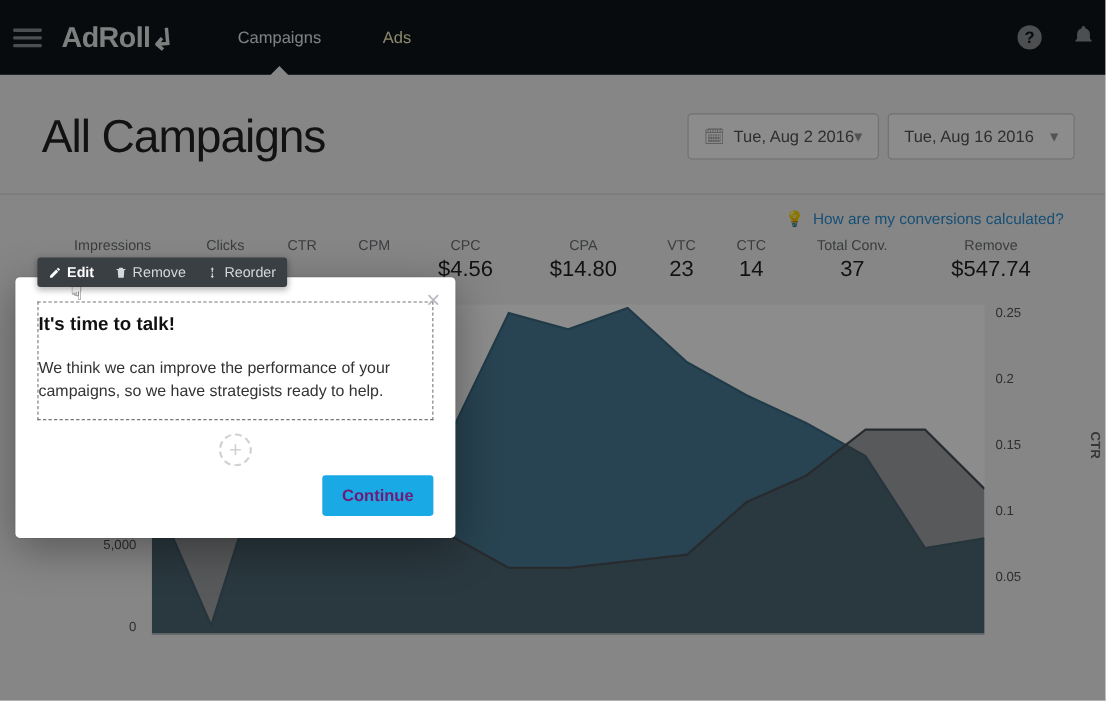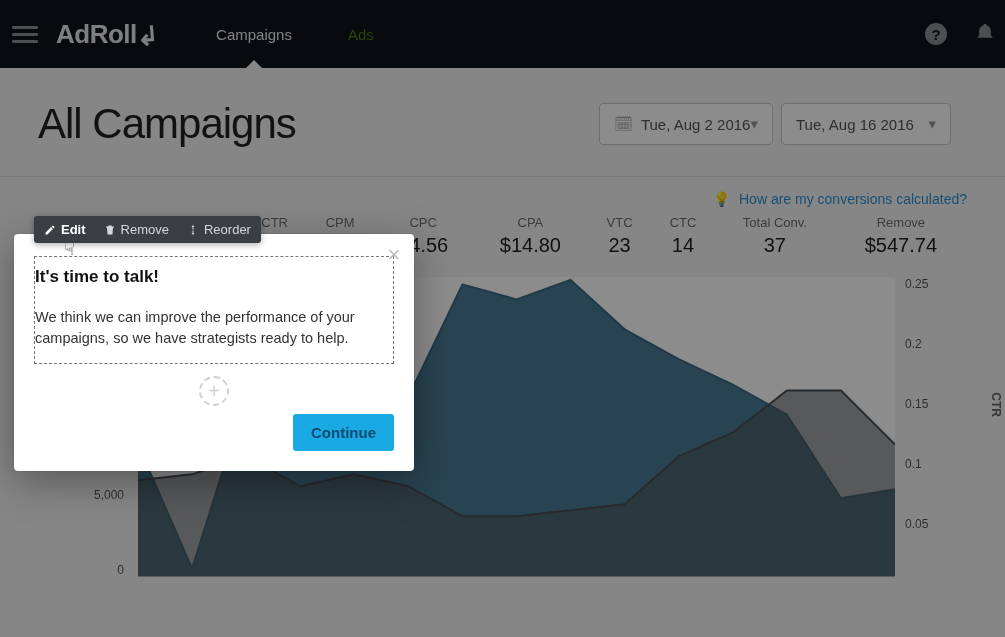--- a/index.html
+++ b/index.html
@@ -5,30 +5,30 @@
   * { box-sizing: border-box; margin: 0; padding: 0; }
   html, body { width: 1005px; height: 637px; overflow: hidden; font-family: -apple-system, "Helvetica Neue", Arial, sans-serif; background: #f5f5f5; }
 
   
   .topbar { height: 68px; background: #0f1519; display: flex; align-items: center; padding: 0 10px; }
   .menu-icon { width: 26px; height: 26px; margin: 0 18px 0 2px; display: flex; flex-direction: column; justify-content: center; gap: 4px; cursor: pointer; }
   .menu-icon span { height: 3px; background: #8a8f93; border-radius: 1px; }
   .logo { color: #e6e7e8; font-size: 26px; font-weight: 600; letter-spacing: -0.5px; margin-right: 30px; font-family: "Helvetica Neue", Arial, sans-serif; }
   .logo-tail { display: inline-block; transform: translateY(2px) rotate(-5deg); }
   .nav { display: flex; height: 100%; }
-  .nav-item { padding: 0 28px; display: flex; align-items: center; color: #4d7c0f; font-size: 15px; cursor: pointer; position: relative; }
+  .nav-item { padding: 0 28px; display: flex; align-items: center; color: #fef9c3; font-size: 15px; cursor: pointer; position: relative; }
   .nav-item.active { color: #e9eaeb; }
   .nav-item.active::after { content: ""; position: absolute; bottom: -1px; left: 50%; transform: translateX(-50%); border-left: 9px solid transparent; border-right: 9px solid transparent; border-bottom: 9px solid #f5f5f5; }
   .nav-spacer { flex: 1; }
   .help-icon { width: 22px; height: 22px; border-radius: 50%; background: #8a8f93; color: #0f1519; font-weight: 700; font-size: 15px; display: flex; align-items: center; justify-content: center; margin-right: 28px; cursor: pointer; }
   .bell-icon { width: 20px; height: 24px; cursor: pointer; }
   .bell-icon svg { fill: #8a8f93; }
 
   
-  .page-header { padding: 32px 54px 28px 38px; display: flex; align-items: center; border-bottom: 1px solid #d7d9db; }
+  .page-header { padding: 32px 28px 28px 38px; display: flex; align-items: center; border-bottom: 1px solid #d7d9db; }
   .page-title { font-size: 42px; font-weight: 300; color: #222; letter-spacing: -1px; }
   .header-spacer { flex: 1; }
   .date-picker { height: 42px; min-width: 170px; border: 1px solid #c7cacd; border-radius: 4px; background: #fff; display: flex; align-items: center; padding: 0 14px; font-size: 15px; color: #555; margin-left: 8px; cursor: pointer; }
   .date-picker .cal { margin-right: 8px; opacity: .6; }
   .date-picker .caret { margin-left: auto; opacity: .6; }
 
   
   .metrics-area { padding: 14px 38px 0 38px; position: relative; }
   .conv-link-row { text-align: right; font-size: 14px; color: #2a91d6; padding-bottom: 6px; }
   .conv-link-row .bulb { color: #888; margin-right: 4px; }
@@ -43,34 +43,34 @@
   .y-label-right { position: absolute; right: -18px; top: 50%; transform: rotate(90deg) translateX(-10px); transform-origin: right top; font-size: 12px; color: #666; font-weight: 600; }
   .y-ticks-left { position: absolute; left: 36px; top: 0; bottom: 0; width: 50px; display: flex; flex-direction: column; justify-content: space-between; font-size: 12px; color: #555; text-align: right; }
   .y-ticks-right { position: absolute; right: 40px; top: 0; bottom: 0; width: 40px; display: flex; flex-direction: column; justify-content: space-between; font-size: 12px; color: #555; text-align: left; gap: 13px; }
   .plot { position: absolute; left: 100px; right: 90px; top: 0; bottom: 0; border-bottom: 1px solid #aaa; background: #fff; }
   .plot svg { width: 100%; height: 100%; display: block; }
 
   
   .dimmer { position: absolute; inset: 0; background: rgba(0,0,0,0.45); z-index: 50; }
 
   
-  .popover { position: absolute; z-index: 60; left: 14px; top: 234px; width: 400px; background: #fff; border-radius: 4px; box-shadow: 0 10px 40px rgba(0,0,0,0.35), 0 0 0 1px rgba(0,0,0,0.05); padding: 0; }
+  .popover { position: absolute; z-index: 60; left: 14px; top: 252px; width: 400px; background: #fff; border-radius: 4px; box-shadow: 0 10px 40px rgba(0,0,0,0.35), 0 0 0 1px rgba(0,0,0,0.05); padding: 0; }
   .popover-close { position: absolute; right: 8px; top: 10px; width: 24px; height: 24px; color: #b8bcc0; font-size: 22px; line-height: 22px; text-align: center; cursor: pointer; font-weight: 300; }
   .pop-editbar { position: absolute; top: -18px; left: 20px; background: #3a3f44; color: #eee; font-size: 13px; border-radius: 3px; display: flex; align-items: center; padding: 6px 10px; gap: 18px; box-shadow: 0 2px 6px rgba(0,0,0,.3); z-index: 2; }
   .pop-editbar .eb-item { display: flex; align-items: center; gap: 5px; cursor: pointer; color: #d5d7d9; }
   .pop-editbar .eb-item.strong { color: #fff; font-weight: 600; }
   .pop-editbar svg { width: 12px; height: 12px; fill: currentColor; }
   .cursor-hand { position: absolute; left: 50px; top: 4px; z-index: 3; font-size: 18px; color: #333; }
   .pop-body { margin: 22px 20px 12px 20px; border: 1px dashed #777; padding: 10px 10px 14px 0; }
   .pop-title { font-size: 17px; font-weight: 700; color: #111; margin-bottom: 20px; }
   .pop-text { font-size: 14.5px; color: #333; line-height: 1.45; margin-top: 16px; }
   .pop-addrow { display: flex; justify-content: center; margin: 6px 0 8px 0; }
   .add-circle { width: 30px; height: 30px; border-radius: 50%; border: 2px dashed #cfd2d5; color: #cfd2d5; font-size: 20px; line-height: 26px; text-align: center; cursor: pointer; }
   .pop-actions { display: flex; justify-content: flex-end; padding: 0 20px 20px 20px; }
-  .btn-primary { background: #19a9e5; color: #0c4a6e; border: none; border-radius: 3px; font-size: 15px; font-weight: 600; padding: 10px 18px; cursor: pointer; }
+  .btn-primary { background: #19a9e5; color: #701a75; border: none; border-radius: 3px; font-size: 15px; font-weight: 600; padding: 10px 18px; cursor: pointer; }
 
   .stage { position: relative; width: 1005px; height: 637px; overflow: hidden; }
 </style>
 </head>
 <body>
 
 <div class="stage">
 
   <div class="topbar">
     <div class="menu-icon">

